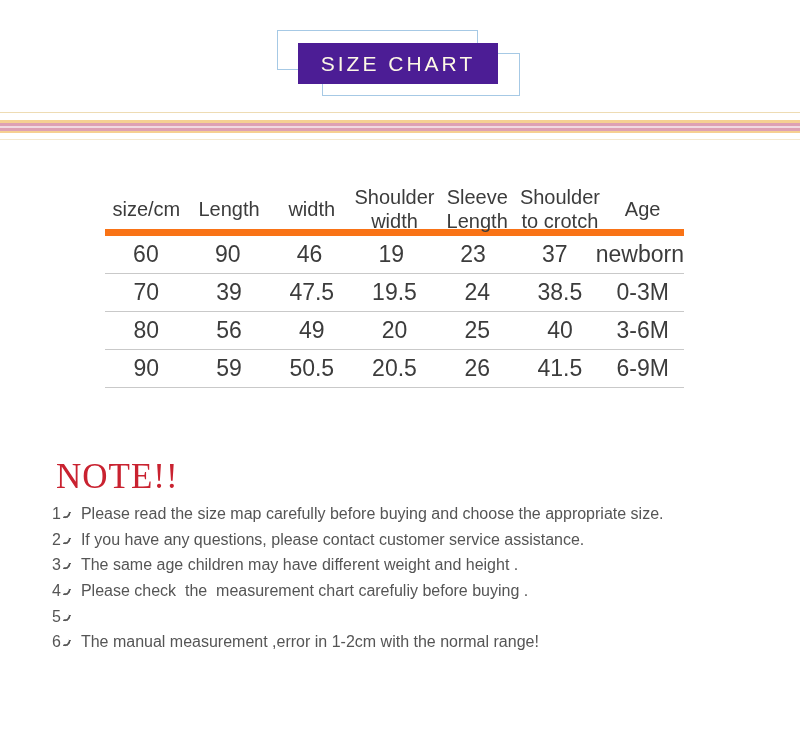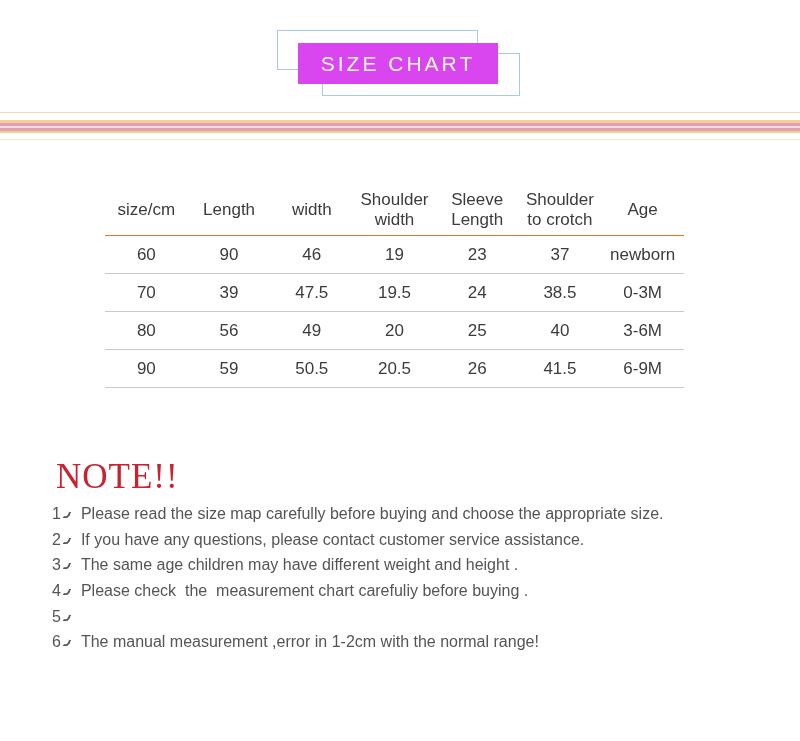--- a/index.html
+++ b/index.html
@@ -6,43 +6,43 @@
   html,body { background:#ffffff; }
   body { font-family:"Liberation Sans","DejaVu Sans",sans-serif; }
   .page { position:relative; width:800px; height:741px; background:#ffffff; overflow:hidden; }
 
   
   .banner { position:absolute; left:0; top:0; width:800px; height:110px; }
   .blue-rect { position:absolute; border:1px solid #a6c9e5; background:transparent; }
   .rect-back  { left:277px; top:30px; width:201px; height:40px; }
   .rect-front { left:322px; top:53px; width:198px; height:43px; }
   .orange-box { position:absolute; left:298px; top:43px; width:200px; height:41px;
-                background:#d946ef; display:flex; align-items:center; justify-content:center; z-index:2; }
+                background:#4c1d95; display:flex; align-items:center; justify-content:center; z-index:2; }
   .orange-box span { color:#fdf8e6; font-size:21px; letter-spacing:3px; font-weight:500; }
 
   
   .stripes { position:absolute; left:0; top:112px; width:800px; height:30px;
     background:linear-gradient(to bottom,
       #eedcb4 0px, #eedcb4 1px,
       #ffffff 1px, #ffffff 8px,
       #f6d092 8px, #f6d092 11px,
       #dea1b4 11px, #dea1b4 13.5px,
       #f2dae1 13.5px, #f2dae1 16px,
       #dea1b4 16px, #dea1b4 18.5px,
       #f6d092 18.5px, #f6d092 21px,
       #ffffff 21px, #ffffff 27px,
       #f4e9d0 27px, #f4e9d0 28px,
       #ffffff 28px); }
 
   
   .size-table { position:absolute; left:105px; top:185px; width:579px; color:#3c3c3c; }
   .trow { display:grid; grid-template-columns:repeat(7,1fr); align-items:center; text-align:center; }
-  .trow.head { height:51px; border-bottom:1px solid #f97316; font-size:17px; }
+  .trow.head { height:51px; border-bottom:7px solid #f97316; font-size:20px; }
   .trow.head .cell { white-space:pre-line; line-height:1.2; }
-  .trow.data { height:38px; border-bottom:1px solid #c9c9c9; font-size:17px; }
+  .trow.data { height:38px; border-bottom:1px solid #c9c9c9; font-size:23px; }
 
   
   .note-heading { position:absolute; left:56px; top:459px;
                   font-family:"Liberation Serif","DejaVu Serif",serif;
                   font-size:35px; line-height:36px; color:#c92230; letter-spacing:1px; }
   .notes { position:absolute; left:52px; top:505px; width:720px; }
   .note-item { display:flex; align-items:baseline; height:25.7px; font-size:16px; color:#555555; }
   .note-item .num { flex:0 0 auto; }
   .cjk-comma { display:inline-block; position:relative; width:8px; height:9px;
                margin:0 10px 0 2px; flex:0 0 auto; }

